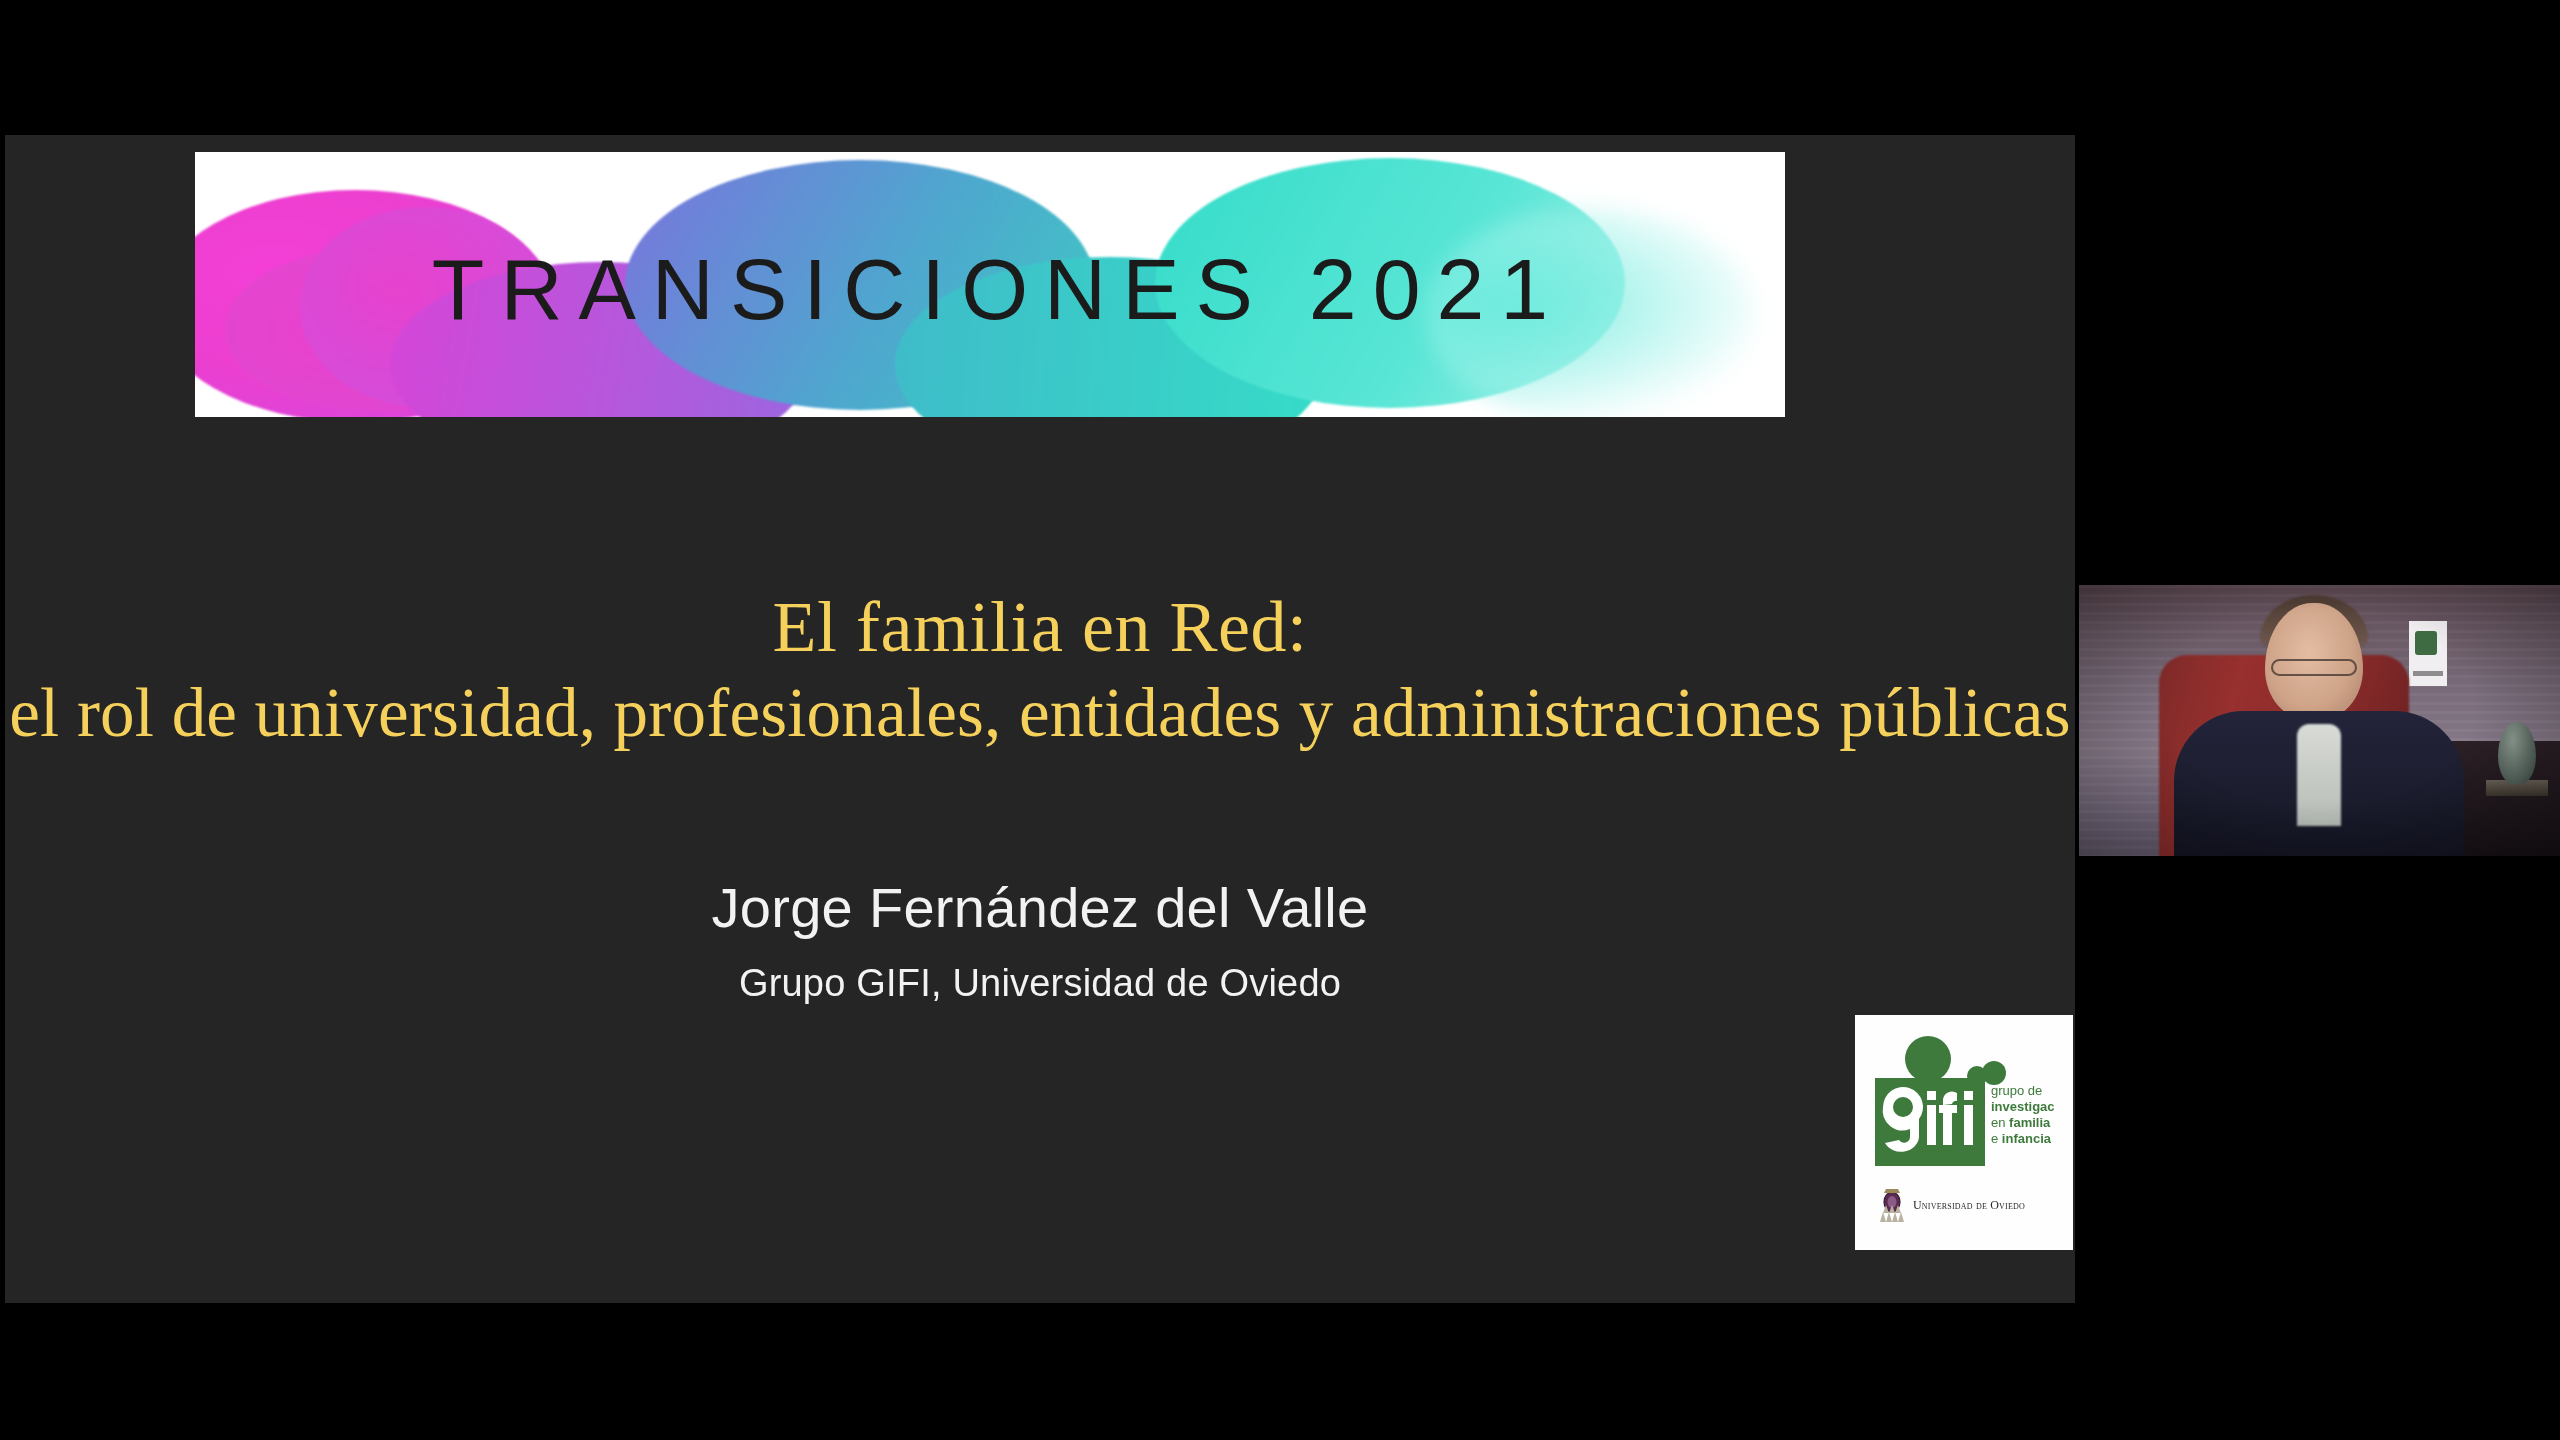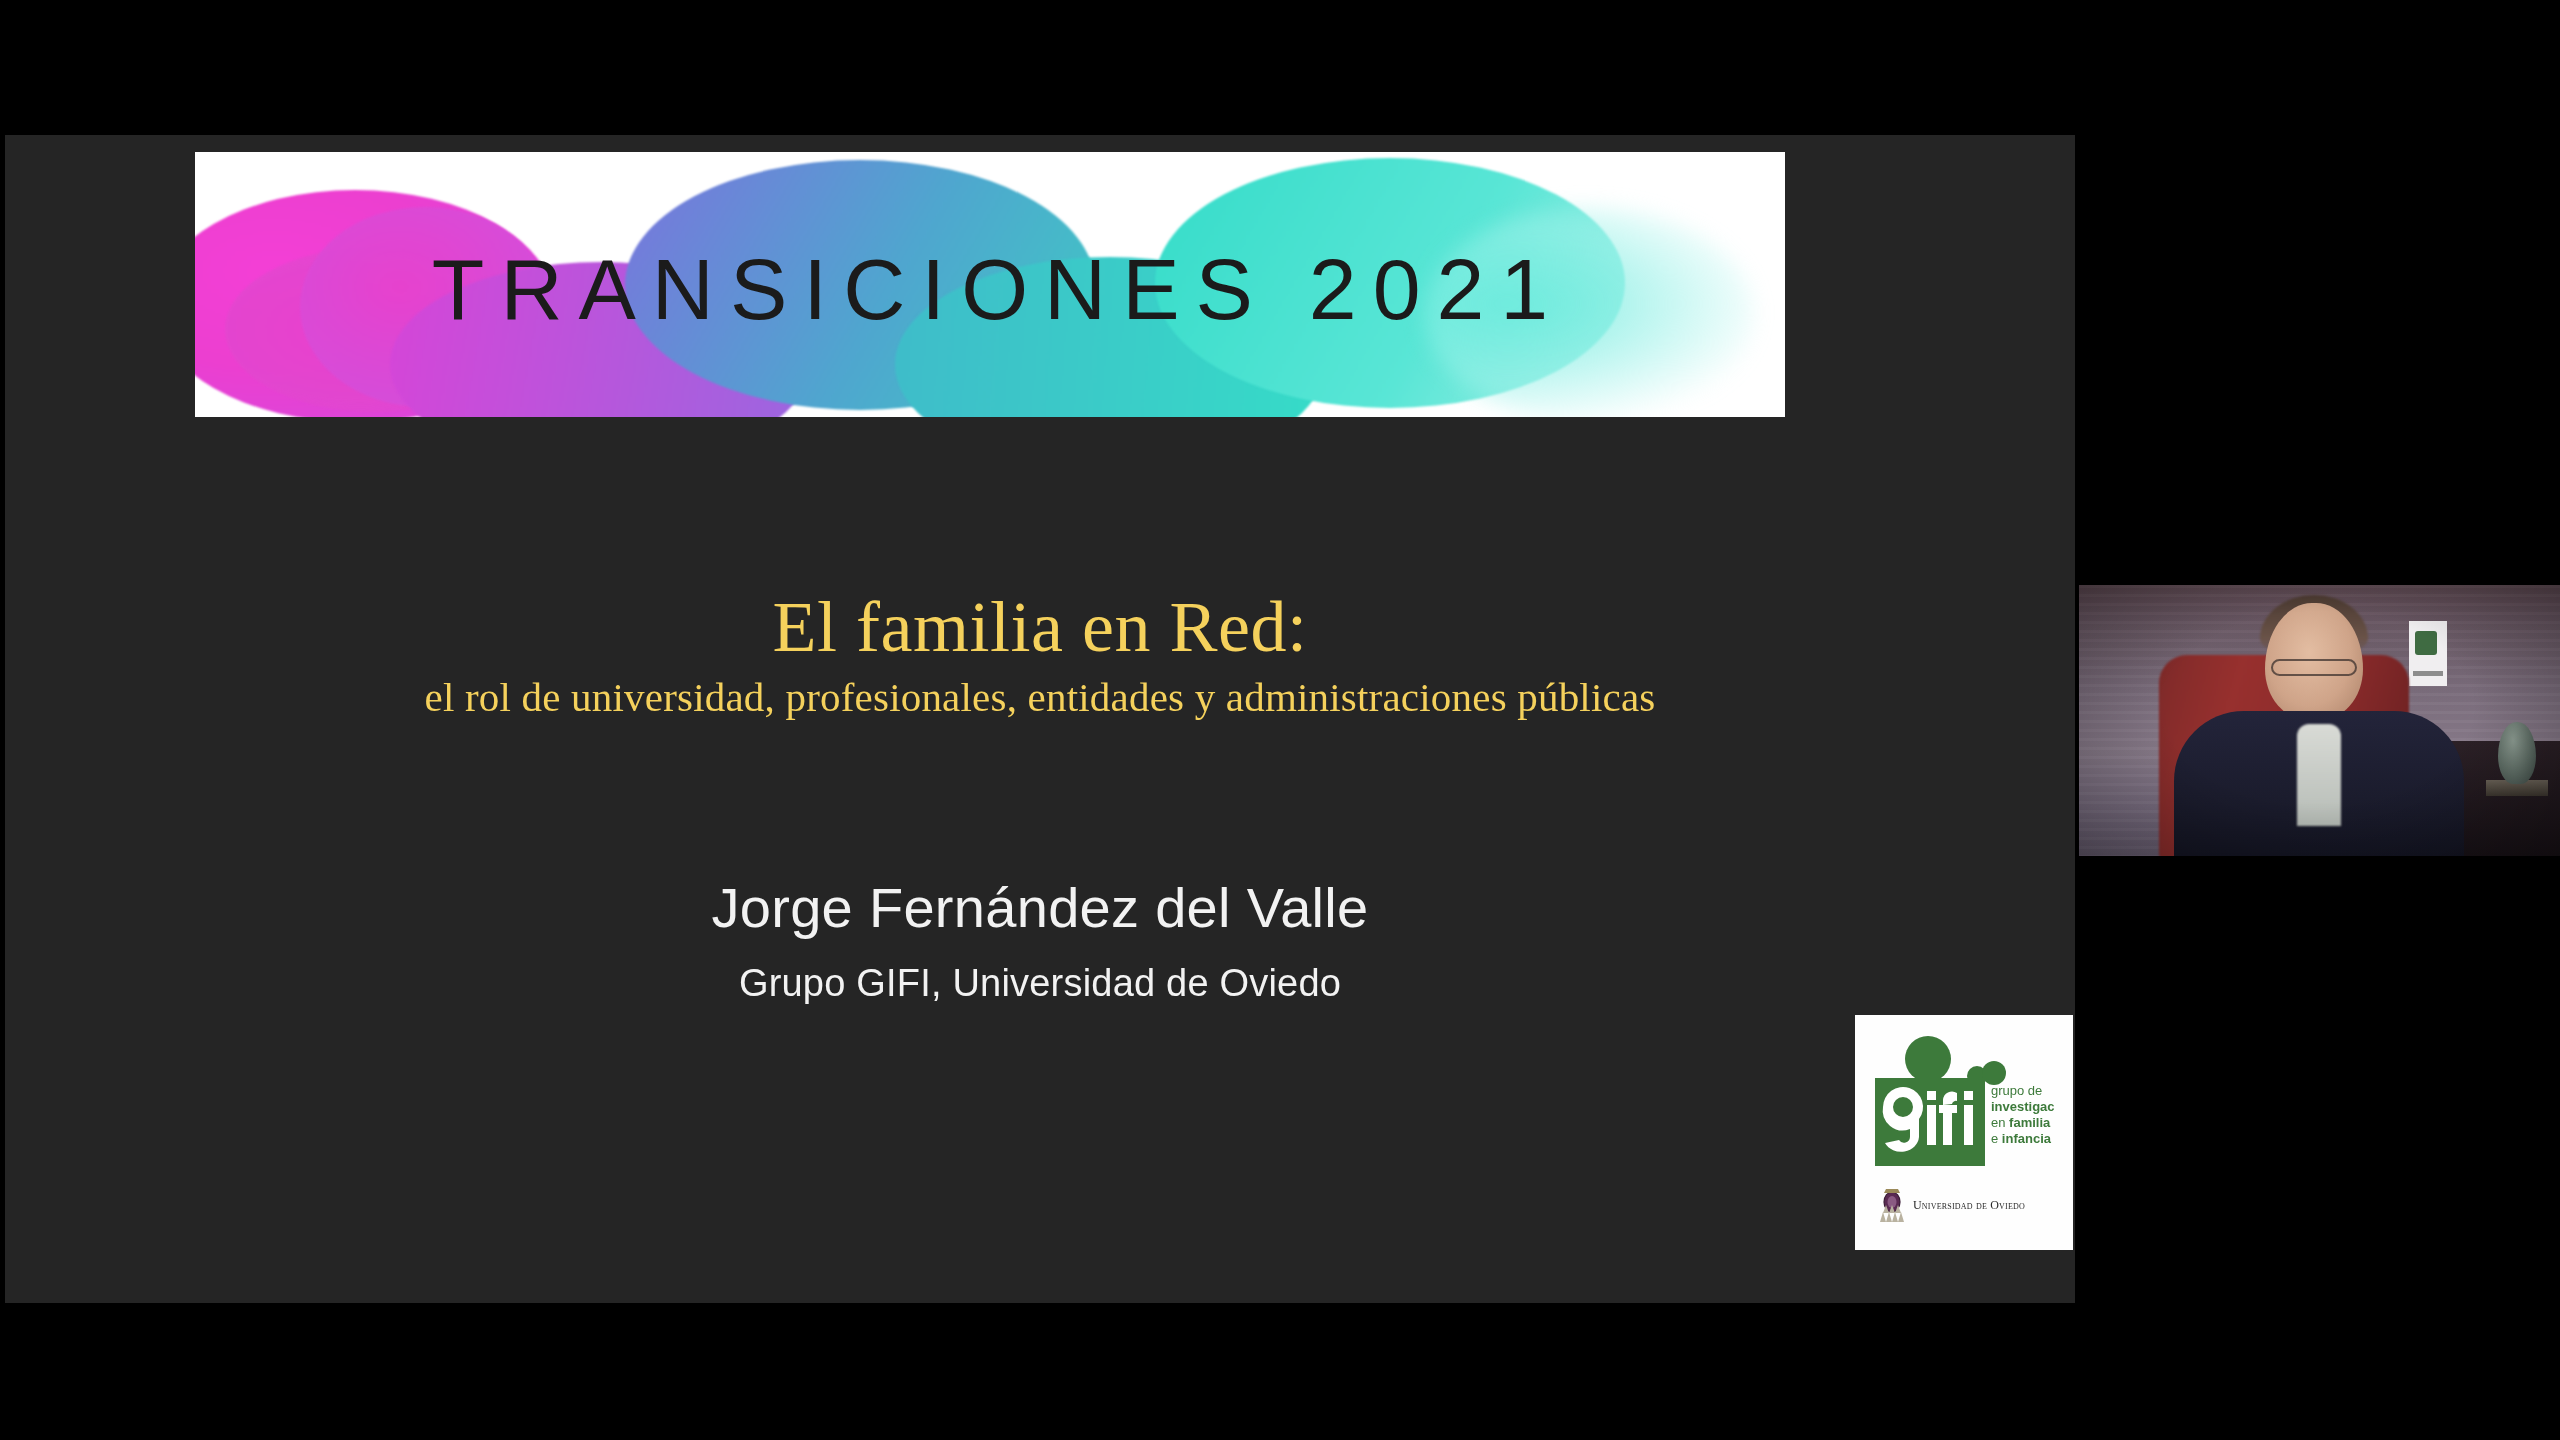--- a/index.html
+++ b/index.html
@@ -125,21 +125,21 @@
     text-align: center;
     color: #f5d15c;
     font-family: "Liberation Serif", serif;
   }
   #title-main {
     font-size: 72px;
     line-height: 1.04;
     letter-spacing: .5px;
   }
   #title-sub {
-    font-size: 41px;
+    font-size: 69px;
     line-height: 1.12;
     margin-top: 10px;
     letter-spacing: .2px;
   }
 
   
   #author-block {
     position: absolute;
     left: 0; right: 0;
     top: 740px;

